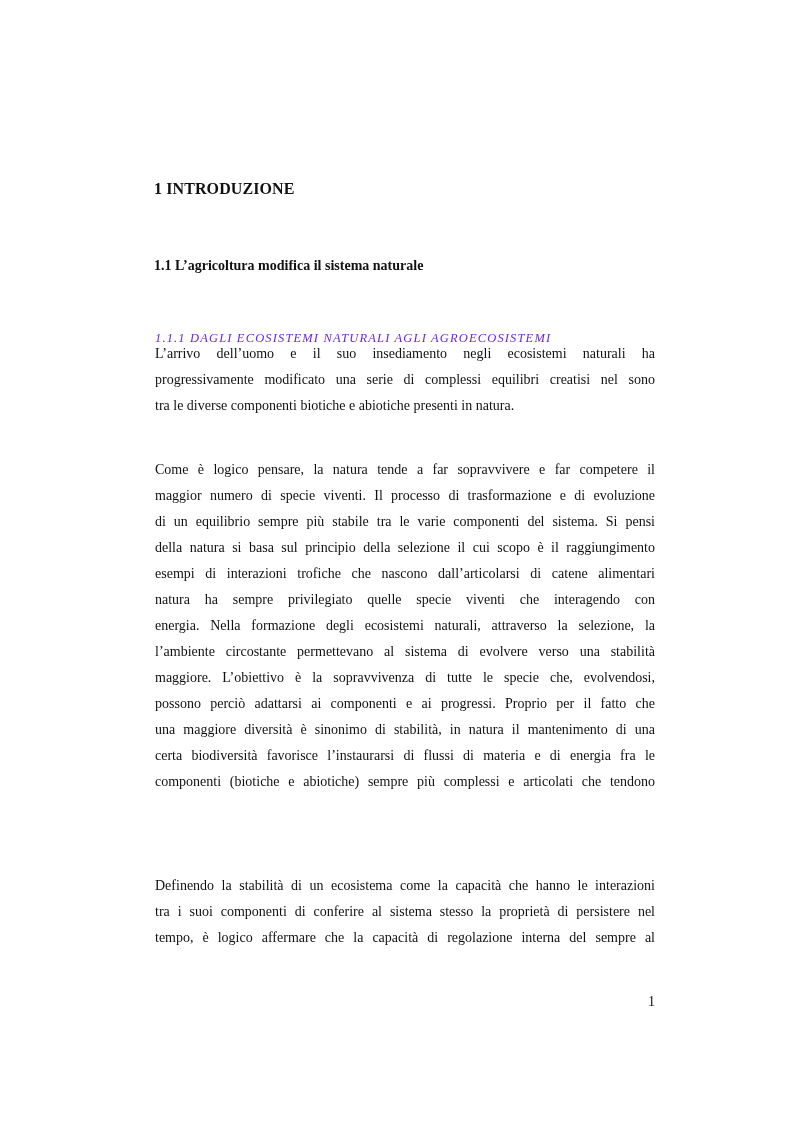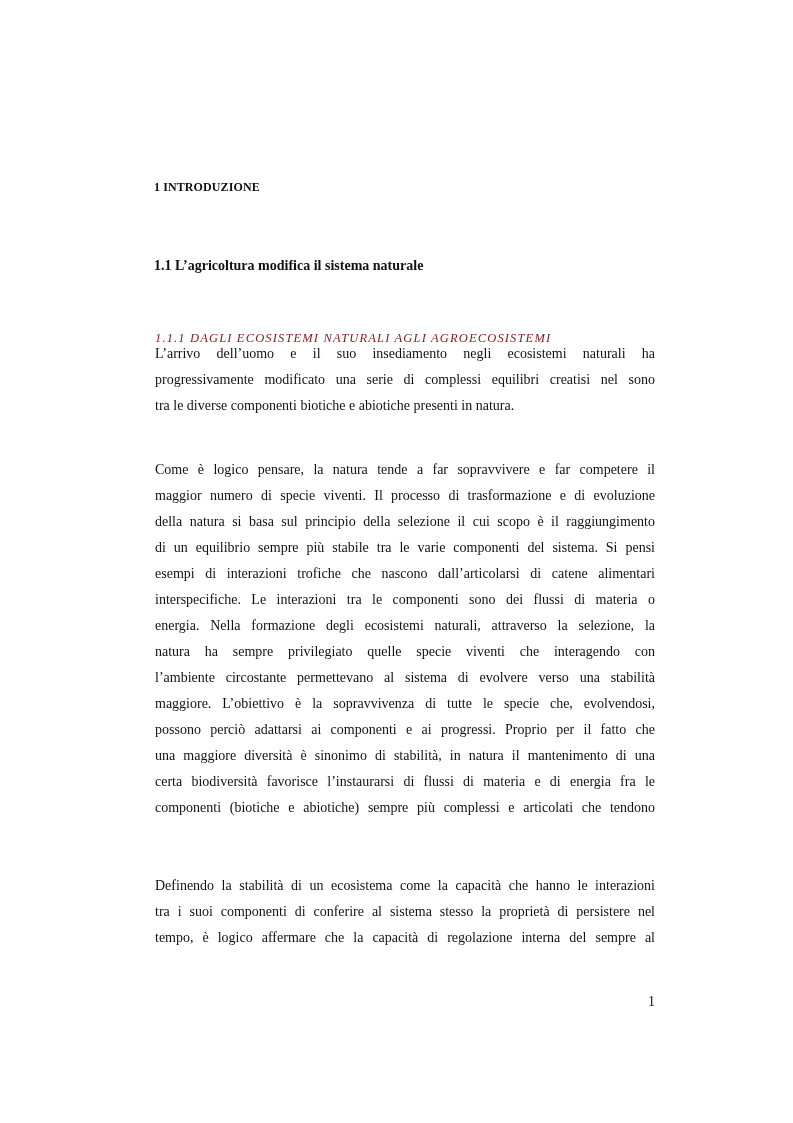--- a/index.html
+++ b/index.html
@@ -19,42 +19,42 @@
       position: absolute;
       left: 0; top: 0;
       width: 793px;
       height: 1123px;
       background: #ffffff;
     }
     .chapter-title {
       position: absolute;
       left: 154px;
       top: 180px;
-      font-size: 12px;
+      font-size: 16px;
       font-weight: bold;
       letter-spacing: 0.1px;
       white-space: nowrap;
     }
     .section-title {
       position: absolute;
       left: 154px;
       top: 258px;
       font-size: 14px;
       font-weight: bold;
       white-space: nowrap;
     }
     .subsection-title {
       position: absolute;
       left: 155px;
       top: 331px;
       font-size: 12.5px;
       font-style: italic;
       letter-spacing: 1.15px;
       white-space: nowrap;
-      color: #7f1d1d;
+      color: #6d28d9;
     }
     .para {
       position: absolute;
       left: 155px;
       width: 500px;
       font-size: 14px;
     }
     .line {
       height: 26px;
       line-height: 26px;
@@ -108,36 +108,33 @@
       </div>
     </div>
   <div class="para" id="para2">
       <div class="line">
         <span class="txt">Come è logico pensare, la natura tende a far sopravvivere e far competere il</span>
       </div>
       <div class="line">
         <span class="txt">maggior numero di specie viventi. Il processo di trasformazione e di evoluzione</span>
       </div>
       <div class="line">
-        <span class="txt">della natura si basa sul principio della selezione il cui scopo è il raggiungimento</span>
+        <span class="txt">di un equilibrio sempre più stabile tra le varie componenti del sistema. Si pensi</span>
       </div>
       <div class="line">
-        <span class="txt">di un equilibrio sempre più stabile tra le varie componenti del sistema. Si pensi</span>
+        <span class="txt">della natura si basa sul principio della selezione il cui scopo è il raggiungimento</span>
       </div>
       <div class="line">
         <span class="txt">esempi di interazioni trofiche che nascono dall’articolarsi di catene alimentari</span>
       </div>
       <div class="line">
-        <span class="txt">interspecifiche. Le interazioni tra le componenti sono dei flussi di materia o</span>
+        <span class="txt">natura ha sempre privilegiato quelle specie viventi che interagendo con</span>
       </div>
       <div class="line">
         <span class="txt">energia. Nella formazione degli ecosistemi naturali, attraverso la selezione, la</span>
-      </div>
-      <div class="line">
-        <span class="txt">natura ha sempre privilegiato quelle specie viventi che interagendo con</span>
       </div>
       <div class="line">
         <span class="txt">l’ambiente circostante permettevano al sistema di evolvere verso una stabilità</span>
       </div>
       <div class="line">
         <span class="txt">maggiore.  L’obiettivo è la sopravvivenza di tutte le specie che, evolvendosi,</span>
       </div>
       <div class="line">
         <span class="txt">possono perciò adattarsi ai componenti e ai progressi.  Proprio per il fatto che</span>
       </div>

